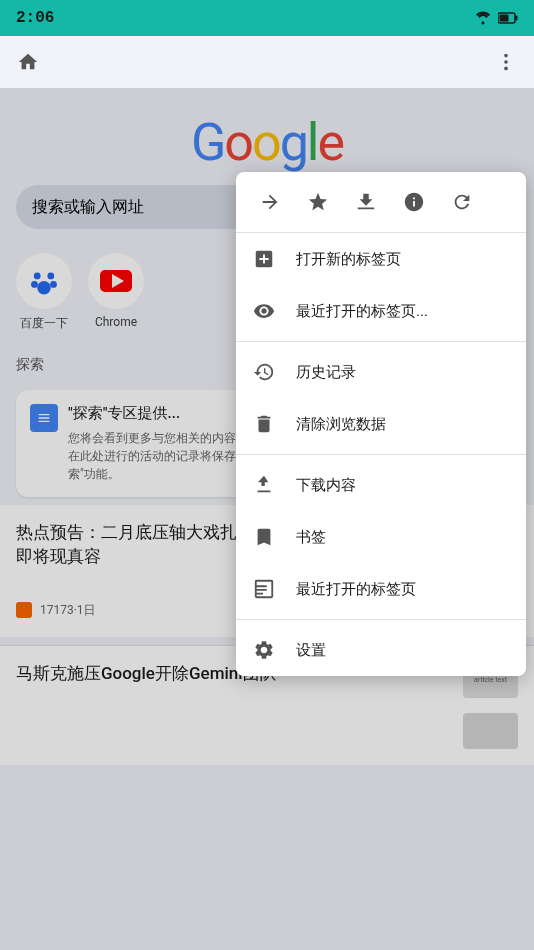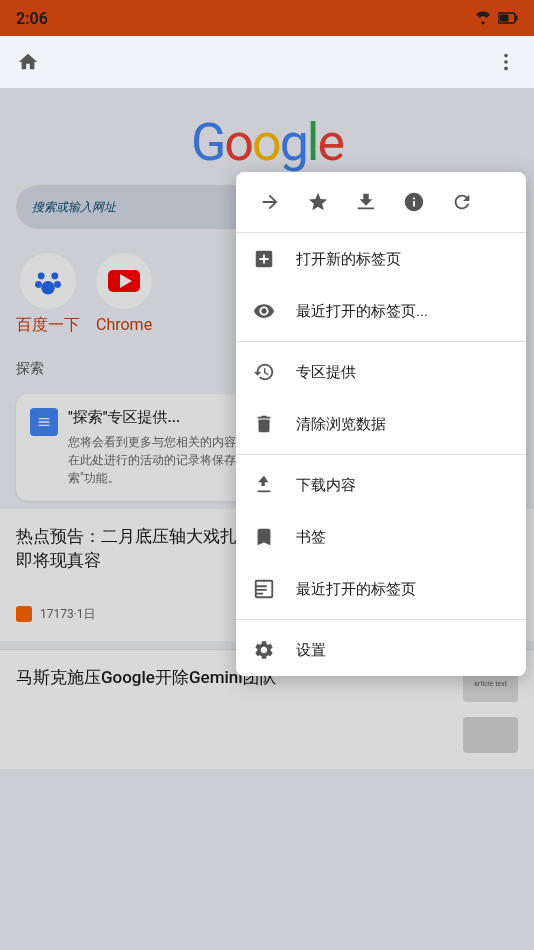--- a/index.html
+++ b/index.html
@@ -7,26 +7,27 @@
       width: 534px;
       height: 950px;
       background: #e8eaf0;
       font-family: 'Roboto', sans-serif;
       overflow: hidden;
       position: relative;
     }
 
     
     .status-bar {
-      background: #c2410c;
+      background: #14b8a6;
       height: 36px;
       display: flex;
       align-items: center;
       justify-content: space-between;
       padding: 0 16px;
+      font-family: Liberation Mono, monospace;
     }
     .status-time {
       font-size: 16px;
       font-weight: 600;
       color: #1a1a1a;
     }
     .status-icons {
       display: flex;
       align-items: center;
       gap: 6px;
@@ -76,23 +77,22 @@
     .search-bar {
       margin: 0 16px 16px;
       background: #d8dce8;
       border-radius: 24px;
       height: 44px;
       display: flex;
       align-items: center;
       padding: 0 16px;
     }
     .search-bar-text {
-      color: #0c4a6e;
-      font-size: 12px;
-      font-style: italic;
+      color: #000000;
+      font-size: 16px;
     }
 
     
     .quick-access {
       display: flex;
       gap: 16px;
       padding: 8px 16px 16px;
     }
     .quick-item {
       display: flex;
@@ -104,22 +104,22 @@
     .quick-icon {
       width: 56px;
       height: 56px;
       border-radius: 50%;
       background: white;
       display: flex;
       align-items: center;
       justify-content: center;
     }
     .quick-label {
-      font-size: 16px;
-      color: #c2410c;
+      font-size: 12px;
+      color: #404040;
     }
     
     .youtube-icon-wrap {
       width: 32px;
       height: 22px;
       background: #ff0000;
       border-radius: 5px;
       display: flex;
       align-items: center;
       justify-content: center;
@@ -483,21 +483,21 @@
     </div>
 
     <div class="menu-divider"></div>
 
     <div class="menu-item">
       <div class="menu-item-icon">
         <svg width="22" height="22" viewBox="0 0 24 24" fill="#555">
           <path d="M13 3c-4.97 0-9 4.03-9 9H1l3.89 3.89.07.14L9 12H6c0-3.87 3.13-7 7-7s7 3.13 7 7-3.13 7-7 7c-1.93 0-3.68-.79-4.94-2.06l-1.42 1.42C8.27 19.99 10.51 21 13 21c4.97 0 9-4.03 9-9s-4.03-9-9-9zm-1 5v5l4.28 2.54.72-1.21-3.5-2.08V8H12z"></path>
         </svg>
       </div>
-      <span class="menu-item-label">专区提供</span>
+      <span class="menu-item-label">历史记录</span>
     </div>
 
     <div class="menu-item">
       <div class="menu-item-icon">
         <svg width="22" height="22" viewBox="0 0 24 24" fill="#555">
           <path d="M6 19c0 1.1.9 2 2 2h8c1.1 0 2-.9 2-2V7H6v12zM19 4h-3.5l-1-1h-5l-1 1H5v2h14V4z"></path>
         </svg>
       </div>
       <span class="menu-item-label">清除浏览数据</span>
     </div>

